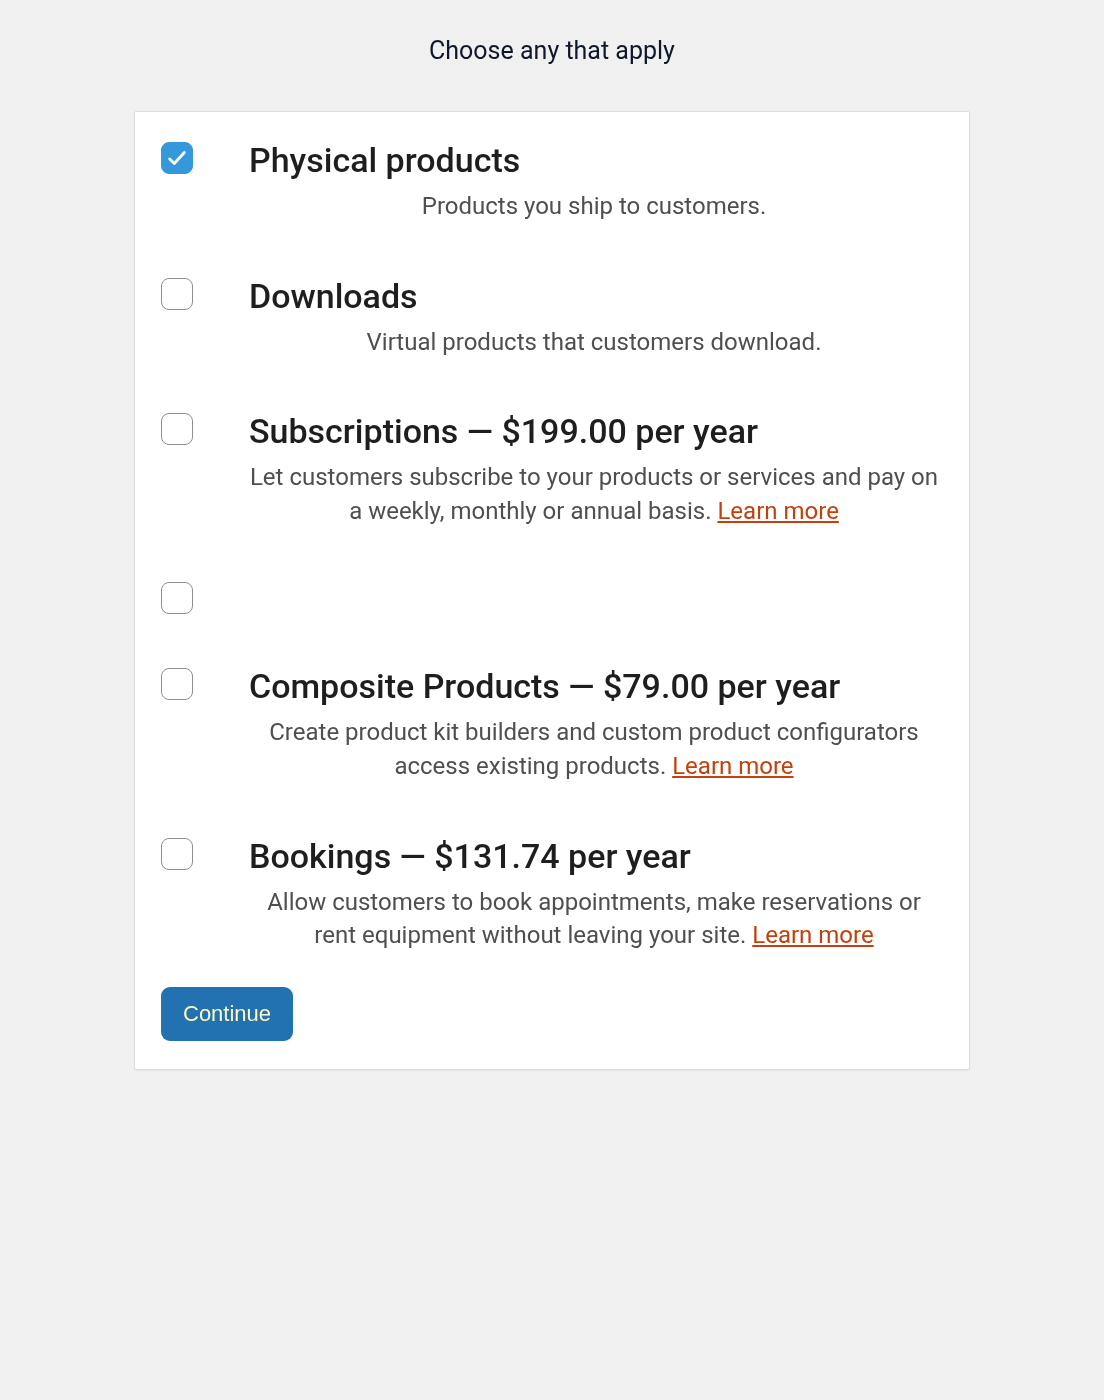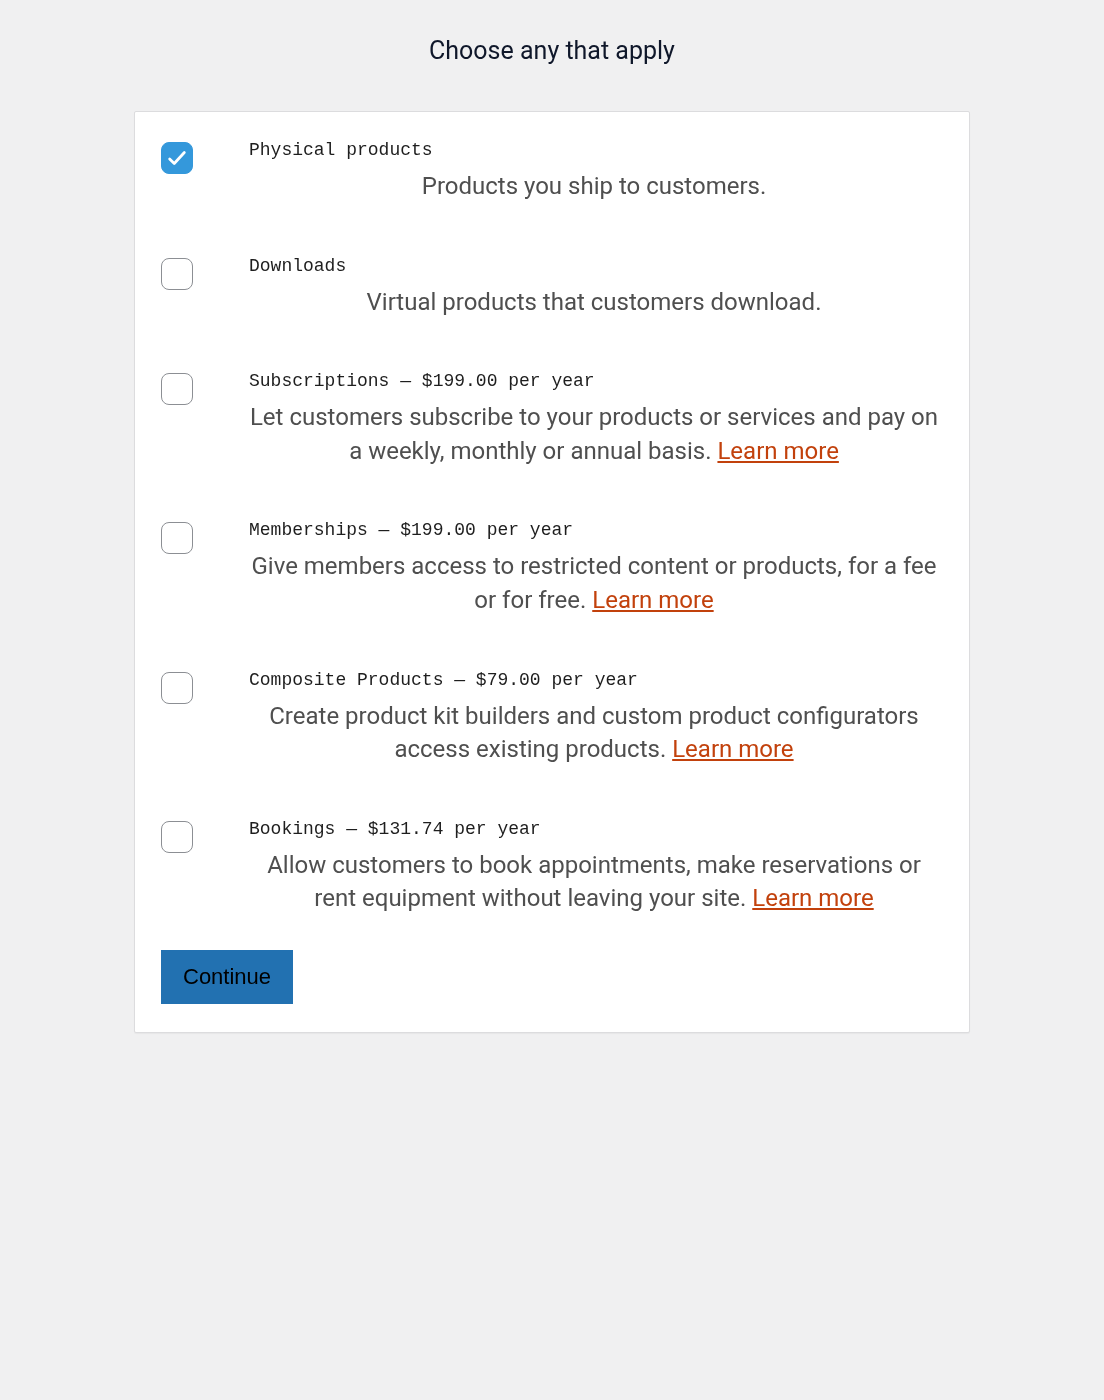--- a/index.html
+++ b/index.html
@@ -66,45 +66,44 @@
   .checkbox svg {
     display: none;
     width: 22px;
     height: 22px;
   }
   .option-content {
     margin-left: 56px;
     flex: 1;
   }
   .option-title {
-    font-size: 18px;
+    font-size: 34px;
     font-weight: 500;
     color: #1e1e1e;
     margin-bottom: 10px;
-    font-family: Liberation Mono, monospace;
   }
   .option-desc {
     font-size: 24px;
     color: #4f4f4f;
     line-height: 1.4;
     margin-left: -4px;
     text-align: center;
   }
   .learn-link {
     color: #c2410c;
     text-decoration: underline;
     cursor: pointer;
   }
   .continue-btn {
     background: #2271b1;
-    color: #000000;
+    color: #fef9c3;
     border: none;
     padding: 14px 22px;
     font-size: 22px;
-    border-radius: 0;
+    border-radius: 9px;
     cursor: pointer;
     font-weight: 400;
   }
 </style>
 </head>
 <body>
 
 <div class="container">
   <p class="subheading">Choose any that apply</p>
 
@@ -139,24 +138,20 @@
       <div class="option-content">
         <div class="option-title">Subscriptions — $199.00 per year</div>
         <div class="option-desc"><span>Let customers subscribe to your products or services and pay on a weekly, monthly or annual basis. </span><a class="learn-link">Learn more</a></div>
       </div>
     </div>
 
     <div class="option-row">
       <div class="checkbox">
         
       </div>
-      <div class="option-content">
-        <div class="option-title">Memberships — $199.00 per year</div>
-        <div class="option-desc"><span>Give members access to restricted content or products, for a fee or for free. </span><a class="learn-link">Learn more</a></div>
-      </div>
     </div>
 
     <div class="option-row">
       <div class="checkbox">
         
       </div>
       <div class="option-content">
         <div class="option-title">Composite Products — $79.00 per year</div>
         <div class="option-desc"><span>Create product kit builders and custom product configurators access existing products. </span><a class="learn-link">Learn more</a></div>
       </div>

